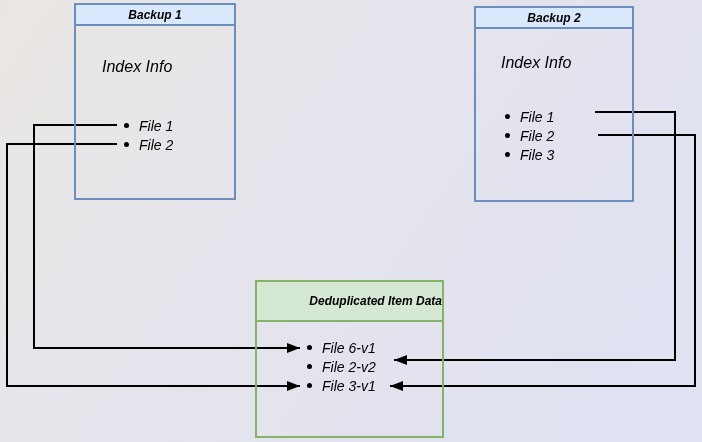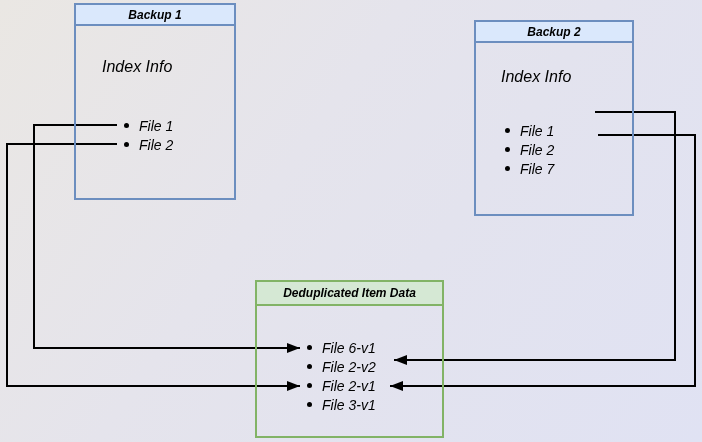--- a/index.html
+++ b/index.html
@@ -12,34 +12,35 @@
     position:relative; width:702px; height:442px;
     background:linear-gradient(125deg, #eae7e3 0%, #e5e4ec 40%, #e3e3ee 60%, #e0e2f3 100%);
   }
   .box {
     position:absolute; box-sizing:border-box;
     border:2px solid var(--blue-border);
     background:transparent;
     font-style:italic;
   }
   #backup1 { left:74px; top:3px;   width:162px; height:197px; }
-  #backup2 { left:474px; top:20px;  width:160px; height:196px; }
+  #backup2 { left:474px; top:6px;  width:160px; height:196px; }
   #dedup   { left:255px; top:280px; width:189px; height:158px; border-color:var(--green-border); }
   .box-header {
     box-sizing:border-box; width:100%;
     display:flex; align-items:center; justify-content:center;
     font-size:12px; font-weight:bold; color:#000;
     background:var(--blue-fill);
     border-bottom:2px solid var(--blue-border);
     height:21px;
   }
   #dedup .box-header {
     background:var(--green-fill);
     border-bottom-color:var(--green-border);
-    height:24px;
+    height:40px;
+    justify-content:flex-end;
   }
   .index-label {
     position:absolute; font-size:16px; color:#000; white-space:nowrap;
   }
   #backup1 .index-label { left:26px; top:53px; }
   #backup2 .index-label { left:25px; top:46px; }
   .file-list { position:absolute; }
   #backup1 .file-list { left:48px; top:111px; }
   #backup2 .file-list { left:29px;  top:99px; }
   #dedup   .file-list { left:50px;  top:56px; }
@@ -97,42 +98,38 @@
         <div class="file-row">
           <span class="dot"></span>
           <span>File 1</span>
         </div>
         <div class="file-row">
           <span class="dot"></span>
           <span>File 2</span>
         </div>
         <div class="file-row">
           <span class="dot"></span>
-          <span>File 7</span>
+          <span>File 3</span>
         </div>
       </div>
   </div>
 
   <div class="box" id="dedup">
     <div class="box-header">
       <span>Deduplicated Item Data</span>
     </div>
     <div class="file-list">
         <div class="file-row">
           <span class="dot"></span>
           <span>File 6-v1</span>
         </div>
         <div class="file-row">
           <span class="dot"></span>
           <span>File 2-v2</span>
         </div>
         <div class="file-row">
           <span class="dot"></span>
-          <span>File 2-v1</span>
-        </div>
-        <div class="file-row">
-          <span class="dot"></span>
           <span>File 3-v1</span>
         </div>
       </div>
   </div>
 
 </div>
 
 </body></html>

